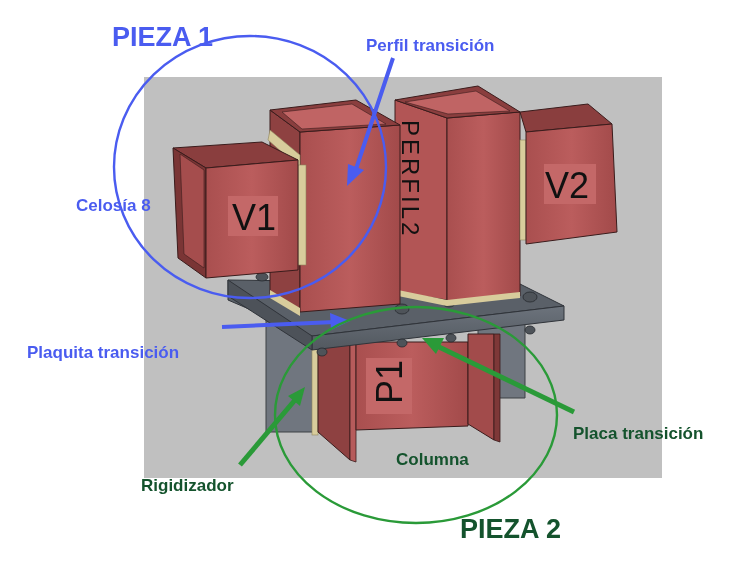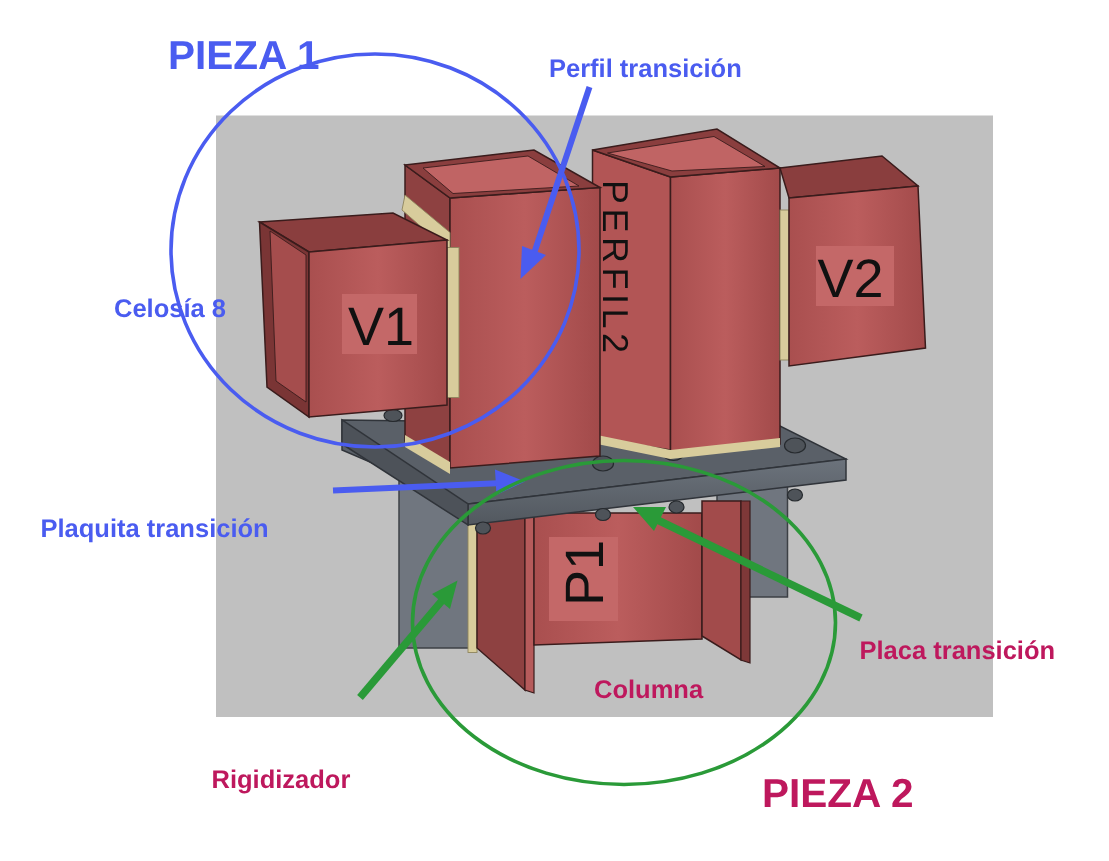--- a/index.html
+++ b/index.html
@@ -1,20 +1,20 @@
 <!DOCTYPE html>
 <html><head>
 <meta charset="utf-8">
 <style>
   html, body { margin: 0; padding: 0; background: #ffffff; }
   body { width: 739px; height: 574px; position: relative; overflow: hidden; font-family: "Liberation Sans", sans-serif; }
   #stage { position: absolute; left: 0; top: 0; width: 739px; height: 574px; }
   .lbl { position: absolute; font-family: "Liberation Sans", sans-serif; font-weight: bold; white-space: nowrap; }
   .blue { color: #4a5cf0; }
-  .green { color: #be185d; }
+  .green { color: #14532d; }
   .big { font-size: 27px; }
   .small { font-size: 17px; }
 </style>
 </head>
 <body>
 
 <div id="stage">
 <svg width="739" height="574" viewBox="0 0 739 574" xmlns="http://www.w3.org/2000/svg">
   <defs>
     <linearGradient id="redFace" x1="0" x2="1" y1="0" y2="0">
@@ -118,15 +118,15 @@
   </g>
 </svg>
 
 
 <div class="lbl blue big" style="left:112px; top:22px;">PIEZA 1</div>
 <div class="lbl blue small" style="left:366px; top:36px;">Perfil transición</div>
 <div class="lbl blue small" style="left:76px; top:196px;">Celosía 8</div>
 <div class="lbl blue small" style="left:27px; top:316px;margin-top:27px;">Plaquita transición</div>
 <div class="lbl green small" style="left:573px; top:424px;">Placa transición</div>
 <div class="lbl green small" style="left:396px; top:450px;">Columna</div>
-<div class="lbl green small" style="left:141px; top:510px;">Rigidizador</div>
-<div class="lbl green big" style="left:460px; top:514px;margin-left:48px;">PIEZA 2</div>
+<div class="lbl green small" style="left:141px; top:476px;">Rigidizador</div>
+<div class="lbl green big" style="left:460px; top:514px;">PIEZA 2</div>
 </div>
 
 </body></html>

